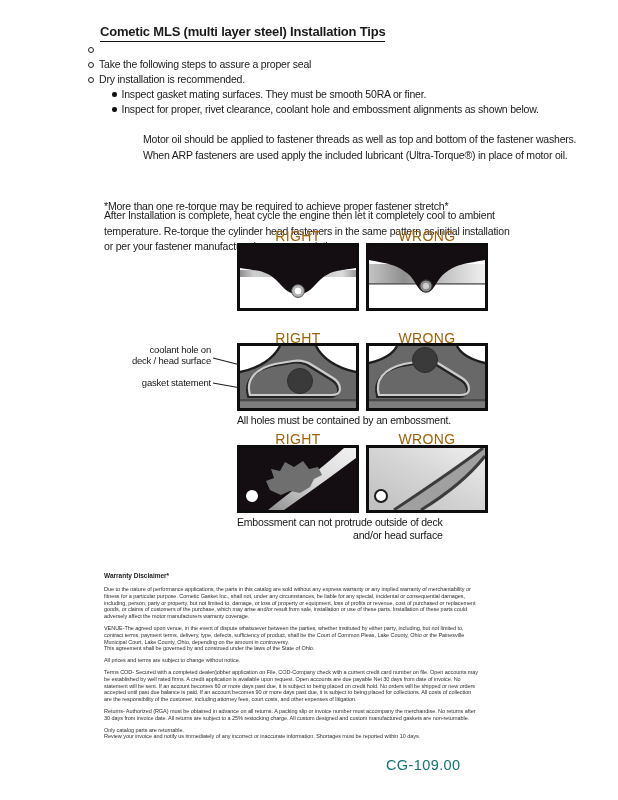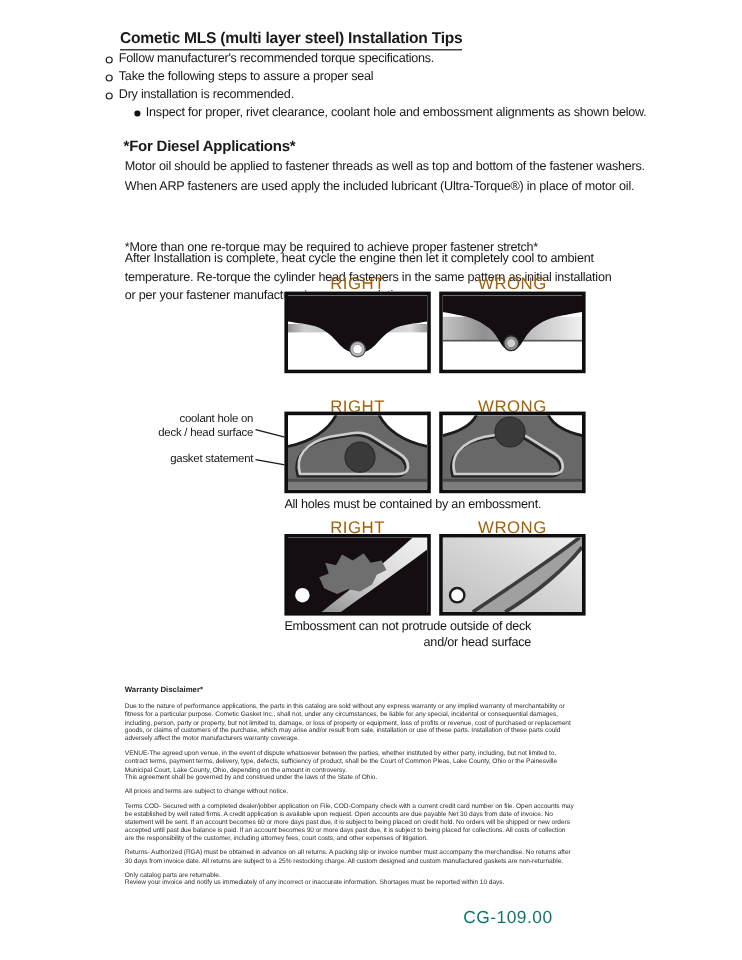--- a/index.html
+++ b/index.html
@@ -16,21 +16,21 @@
   
   #bullets{left:88px;top:43px;font-size:10.5px;letter-spacing:-0.2px;}
   .brow{display:flex;align-items:flex-start;height:15px;}
   .bullet-o{width:4px;height:4px;border:1px solid #222;border-radius:50%;margin:4px 5px 0 0;flex:0 0 auto;}
   .bullet-f{width:4.5px;height:4.5px;background:#111;border-radius:50%;margin:4px 5px 0 0;flex:0 0 auto;}
   .sub{margin-left:24px;}
   .blabel{white-space:nowrap;}
   
   #diesel-heading{left:103px;top:115px;font-size:12.5px;font-weight:bold;letter-spacing:-0.2px;}
   .para{left:104px;font-size:10.5px;line-height:15.5px;letter-spacing:-0.2px;white-space:pre-line;}
-  #diesel-p1{top:132px;}
+  #diesel-p1{top:132px;margin-left:39px;}
   #diesel-p2{top:164px;margin-top:44px;}
   #diesel-note{top:199px;text-align:right;}
   
   .rw-label{width:122px;text-align:center;font-size:14px;letter-spacing:0.4px;color:#a16207;}
   .img-box{width:116px;height:62px;border:3px solid #0e0e0e;background:#fff;}
   .img-box svg{display:block;}
   .caption{font-size:10.5px;letter-spacing:-0.2px;color:#151515;white-space:pre-line;line-height:12.5px;}
   .annot{width:104px;text-align:right;font-size:9.5px;line-height:11px;letter-spacing:-0.2px;color:#151515;white-space:pre-line;}
   
   #disclaimer{left:104px;top:572px;width:432px;}
@@ -42,37 +42,39 @@
 </head>
 <body>
 
 <div id="page">
 
   <div class="abs" id="title">Cometic MLS (multi layer steel) Installation Tips</div>
 
   <div class="abs" id="bullets">
     <div class="brow">
       <span class="bullet-o"></span>
-      <span class="blabel">Follow manufacturer's recommended torque specifications.</span>
     </div>
     <div class="brow">
       <span class="bullet-o"></span>
       <span class="blabel">Take the following steps to assure a proper seal</span>
     </div>
     <div class="brow">
       <span class="bullet-o"></span>
       <span class="blabel">Dry installation is recommended.</span>
     </div>
     <div class="brow sub">
       <span class="bullet-f"></span>
+      <span class="blabel">Inspect gasket mating surfaces.  They must be smooth 50RA or finer.</span>
+    </div>
+    <div class="brow sub">
+      <span class="bullet-f"></span>
       <span class="blabel">Inspect for proper, rivet clearance, coolant hole and embossment alignments as shown below.</span>
     </div>
   </div>
 
-  <div class="abs" id="diesel-heading">*For Diesel Applications*</div>
   <div class="abs para" id="diesel-p1">Motor oil should be applied to fastener threads as well as top and bottom of the fastener washers.
 When ARP fasteners are used apply the included lubricant (Ultra-Torque®) in place of motor oil.</div>
   <div class="abs para" id="diesel-p2">After Installation is complete, heat cycle the engine then let it completely cool to ambient
 temperature. Re-torque the cylinder head fasteners in the same pattern as initial installation
 or per your fastener manufacturer's recommendations.</div>
   <div class="abs para" id="diesel-note">*More than one re-torque may be required to achieve proper fastener stretch*</div>
 
   <div class="abs rw-label" style="left:237px;top:228px;">RIGHT</div>
   <div class="abs rw-label" style="left:366px;top:228px;">WRONG</div>
 

